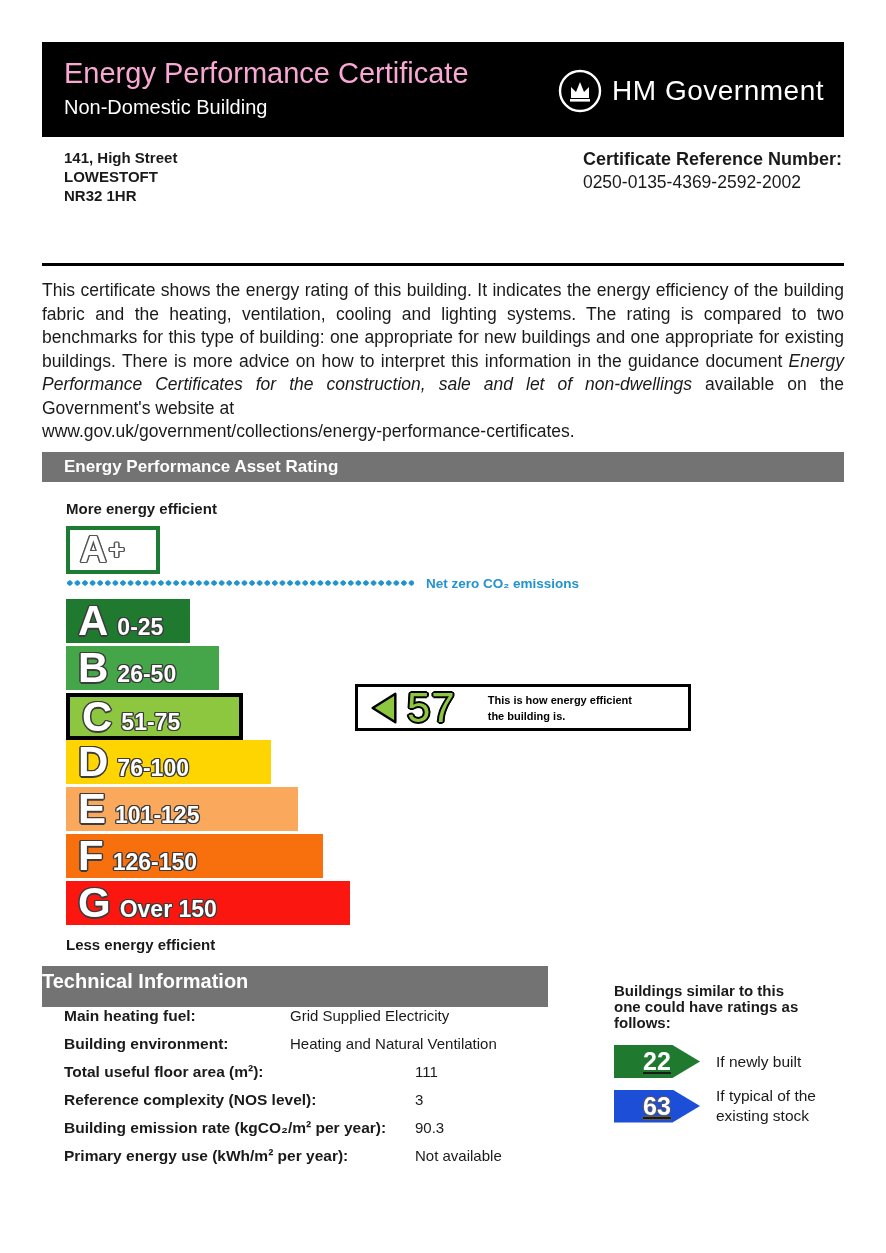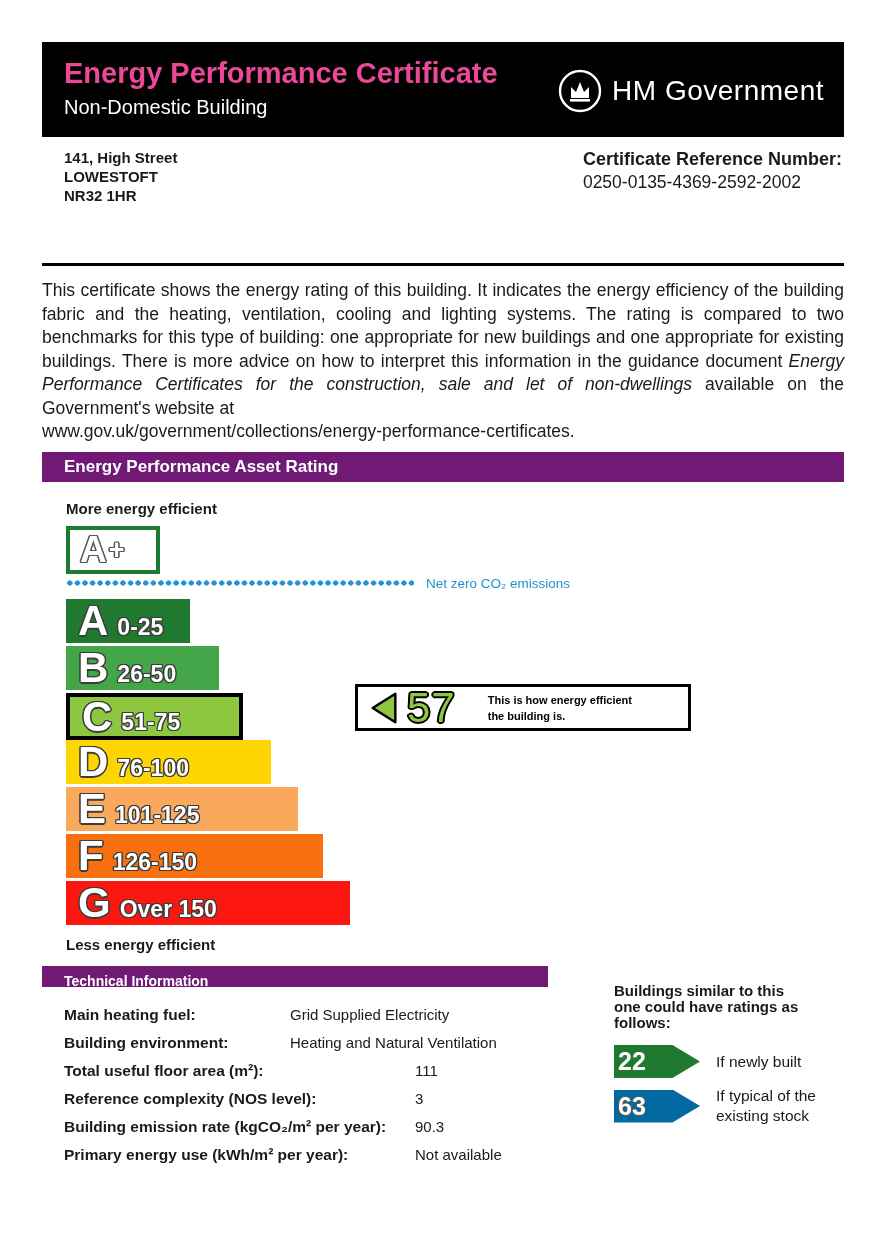--- a/index.html
+++ b/index.html
@@ -1,56 +1,56 @@
 <!DOCTYPE html>
 <html><head>
 <meta charset="utf-8">
 <style>
   html,body{margin:0;padding:0;background:#e8e8e8;}
   .page{position:relative;width:886px;height:1253px;background:#ffffff;
         font-family:"Liberation Sans", sans-serif;color:#1a1a1a;overflow:hidden;}
 
   
   .header-bar{position:absolute;left:42px;top:42px;width:802px;height:95px;background:#000;box-sizing:border-box;padding:15px 20px 0 22px;}
-  .header-title{color:#ec4899;font-size:29px;font-weight:bold;margin:0;line-height:32px;}
+  .header-title{color:#f9a8d4;font-size:29px;font-weight:normal;margin:0;line-height:32px;}
   .header-sub{color:#fff;font-size:20px;margin-top:7px;}
   .gov-logo{position:absolute;right:20px;top:26px;display:flex;align-items:center;}
   .crest{width:46px;height:46px;}
   .gov-text{color:#fff;font-size:28px;font-weight:400;margin-left:9px;letter-spacing:0.5px;}
 
   
   .info-row{position:absolute;left:42px;top:148px;width:802px;}
   .address{margin-left:22px;font-size:15px;font-weight:bold;line-height:19px;}
   .cert-ref{position:absolute;right:2px;top:0;}
   .cert-ref-label{font-size:18px;font-weight:bold;line-height:22px;}
   .cert-ref-num{font-size:17.5px;line-height:24px;}
 
   .divider{position:absolute;left:42px;top:263px;width:802px;height:3px;background:#000;}
 
   
   .intro{position:absolute;left:42px;top:279px;width:802px;font-size:17.5px;line-height:23.5px;text-align:justify;}
   .intro .it{font-style:italic;}
   .intro .url{display:block;text-align:left;}
 
   
-  .section-bar{background:#701a75;color:#fff;font-weight:bold;box-sizing:border-box;}
+  .section-bar{background:#737373;color:#fff;font-weight:bold;box-sizing:border-box;}
   .epar-bar{position:absolute;left:42px;top:452px;width:802px;height:30px;font-size:17px;line-height:30px;padding-left:22px;}
 
   
   .chart{position:absolute;left:66px;top:500px;width:778px;}
   .more-label,.less-label{font-size:15px;font-weight:bold;}
   .aplus-box{margin-top:9px;width:94px;height:48px;box-sizing:border-box;border:4px solid #1e7b34;display:flex;align-items:center;padding-left:10px;background:#fff;}
   .outline-txt{color:#fff;font-weight:bold;
     text-shadow:-1.4px 0 0 #555,1.4px 0 0 #555,0 -1.4px 0 #555,0 1.4px 0 #555,
                 -1px -1px 0 #555,1px -1px 0 #555,-1px 1px 0 #555,1px 1px 0 #555;}
   .aplus-a{font-size:37px;line-height:38px;}
   .aplus-plus{font-size:27px;line-height:38px;margin-left:2px;}
   .dotted-row{margin-top:2px;display:flex;align-items:center;height:14px;}
   .dots{width:348px;height:8px;background-image:radial-gradient(circle,#2193ce 0,#2193ce 2.4px,transparent 2.9px);background-size:7.6px 8px;background-repeat:repeat-x;background-position:left center;}
-  .netzero-label{font-size:13.5px;font-weight:normal;margin-left:12px;}
+  .netzero-label{font-size:13.5px;font-weight:bold;margin-left:12px;}
 
   .bands{margin-top:9px;}
   .band{height:44px;margin-bottom:3px;display:flex;align-items:center;padding-left:12px;box-sizing:border-box;}
   .band .letter{font-size:42px;line-height:42px;font-weight:bold;color:#fff;
     text-shadow:-1.5px 0 0 #3c3c3c,1.5px 0 0 #3c3c3c,0 -1.5px 0 #3c3c3c,0 1.5px 0 #3c3c3c,
                 -1px -1px 0 #3c3c3c,1px -1px 0 #3c3c3c,-1px 1px 0 #3c3c3c,1px 1px 0 #3c3c3c;}
   .band .range{font-size:23px;font-weight:bold;color:#fff;margin-left:9px;position:relative;top:6px;
     text-shadow:-1.3px 0 0 #3c3c3c,1.3px 0 0 #3c3c3c,0 -1.3px 0 #3c3c3c,0 1.3px 0 #3c3c3c,
                 -1px -1px 0 #3c3c3c,1px -1px 0 #3c3c3c,-1px 1px 0 #3c3c3c,1px 1px 0 #3c3c3c;}
   .band-a{width:124px;} .band-b{width:153px;}
@@ -61,36 +61,36 @@
   .indicator{position:absolute;left:289px;top:184px;width:336px;height:47px;box-sizing:border-box;border:3px solid #000;background:#fff;display:flex;align-items:center;}
   .ind-arrow{width:30px;height:34px;margin-left:11px;flex:none;}
   .ind-rating{font-size:42px;line-height:40px;font-weight:normal;margin-left:8px;letter-spacing:1px;
     text-shadow:-2px 0 0 #000,2px 0 0 #000,0 -2px 0 #000,0 2px 0 #000,
                 -1.4px -1.4px 0 #000,1.4px -1.4px 0 #000,-1.4px 1.4px 0 #000,1.4px 1.4px 0 #000;}
   .ind-text{margin-left:32px;font-size:11px;font-weight:bold;line-height:16px;color:#000;}
   .ind-text span{display:block;}
 
   
   .tech{position:absolute;left:42px;top:966px;width:506px;}
-  .tech-bar{height:21px;font-size:14px;line-height:31px;padding-left:22px;}
-  .tech-rows{margin-top:19px;}
+  .tech-bar{height:41px;font-size:20px;line-height:31px;}
+  .tech-rows{}
   .trow{position:relative;height:28px;}
   .trow .lbl{font-size:15.5px;font-weight:bold;padding-left:22px;}
   .trow .val{position:absolute;top:0;font-size:15px;}
   .trow:nth-child(1) .val,.trow:nth-child(2) .val{left:248px;}
   .trow:nth-child(n+3) .val{left:373px;}
 
   
   .bench{position:absolute;left:601px;top:966px;width:243px;}
   .bench-bar{height:31px;font-size:17px;line-height:31px;padding-left:20px;}
   .bench-intro{margin-top:17px;margin-left:13px;width:200px;font-size:15px;font-weight:bold;line-height:16px;}
   .bench-items{margin-top:14px;margin-left:13px;}
   .bench-item{display:flex;align-items:center;margin-bottom:8px;}
-  .badge{width:86px;height:33px;flex:none;display:flex;align-items:center;padding-left:4px;box-sizing:border-box;
-         clip-path:polygon(0 0,68% 0,100% 50%,68% 100%,0 100%);}
+  .badge{width:86px;height:33px;flex:none;display:flex;align-items:center;padding-left:29px;box-sizing:border-box;
+         clip-path:polygon(0 0,68% 0,100% 50%,68% 100%,0 100%);text-decoration:underline;}
   .badge-num{color:#fff;font-size:25px;font-weight:bold;}
   .bench-item:nth-child(2) .badge-num{
     text-shadow:-1.2px 0 0 #5a5a5a,1.2px 0 0 #5a5a5a,0 -1.2px 0 #5a5a5a,0 1.2px 0 #5a5a5a;}
   .badge-lbl{margin-left:16px;font-size:15.5px;line-height:20px;width:125px;}
 </style>
 </head>
 <body>
 
 <div class="page">
 
@@ -219,21 +219,21 @@
   <div class="bench">
     <div class="bench-intro">Buildings similar to this one could have ratings as follows:</div>
     <div class="bench-items">
       <div class="bench-item">
         <div class="badge" style="background-color: rgb(31, 122, 48);">
           <span class="badge-num">22</span>
         </div>
         <div class="badge-lbl">If newly built</div>
       </div>
       <div class="bench-item">
-        <div class="badge" style="background-color: #0369a1;">
+        <div class="badge" style="background-color: #1d4ed8;">
           <span class="badge-num">63</span>
         </div>
         <div class="badge-lbl">If typical of the existing stock</div>
       </div>
     </div>
   </div>
 
 </div>
 
 </body></html>

